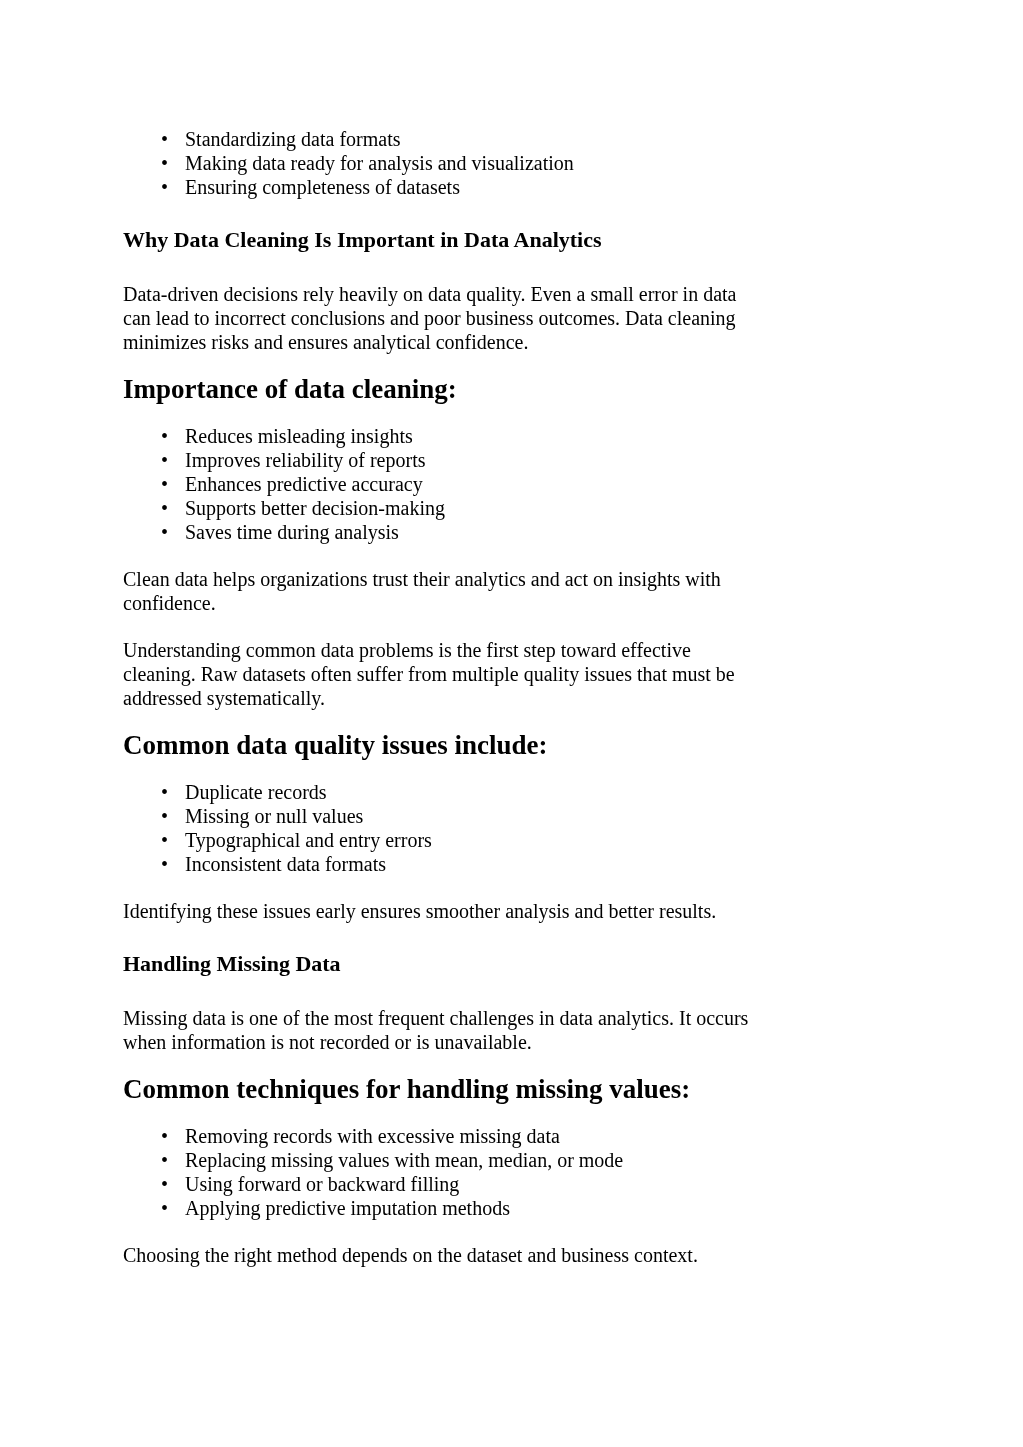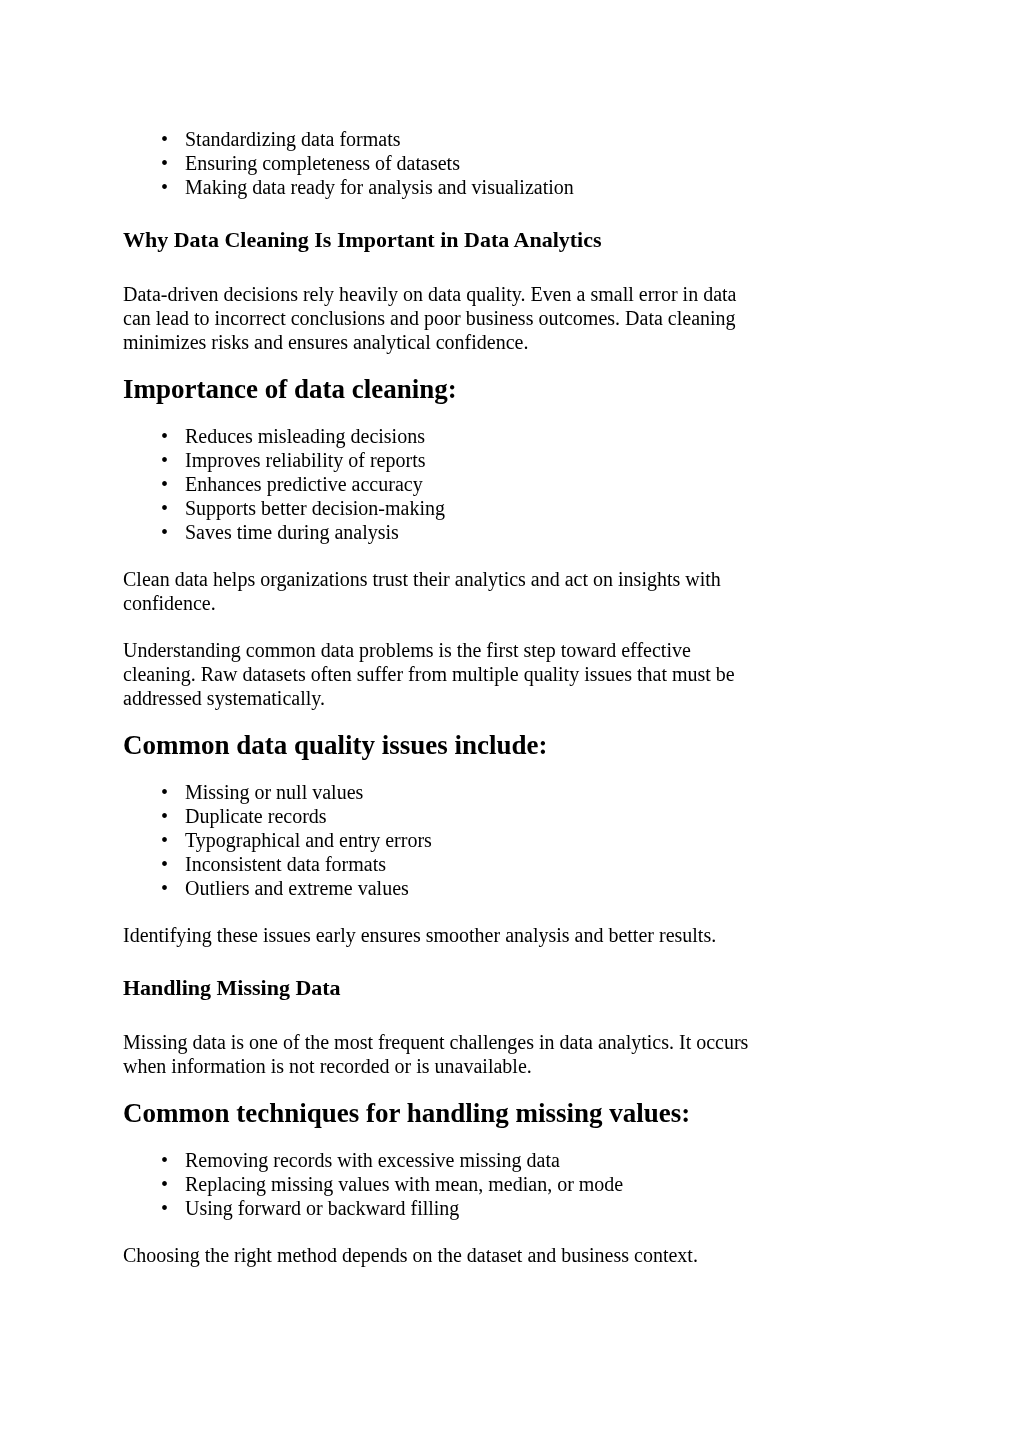--- a/index.html
+++ b/index.html
@@ -50,56 +50,56 @@
     font-weight: bold;
   }
 </style>
 </head>
 <body>
 
 <div class="page">
 
   <ul>
     <li>Standardizing data formats</li>
+    <li>Making data ready for analysis and visualization</li>
     <li>Ensuring completeness of datasets</li>
-    <li>Making data ready for analysis and visualization</li>
   </ul>
 
   <section>
     <h1>Why Data Cleaning Is Important in Data Analytics</h1>
     <p>Data-driven decisions rely heavily on data quality. Even a small error in data can lead to incorrect conclusions and poor business outcomes. Data cleaning minimizes risks and ensures analytical confidence.</p>
     <h2 class="sub">Importance of data cleaning:</h2>
     <ul>
-      <li>Reduces misleading decisions</li>
+      <li>Reduces misleading insights</li>
       <li>Improves reliability of reports</li>
       <li>Enhances predictive accuracy</li>
       <li>Supports better decision-making</li>
       <li>Saves time during analysis</li>
     </ul>
     <p>Clean data helps organizations trust their analytics and act on insights with confidence.</p>
   </section>
 
   <section>
     <p>Understanding common data problems is the first step toward effective cleaning. Raw datasets often suffer from multiple quality issues that must be addressed systematically.</p>
     <h2 class="sub">Common data quality issues include:</h2>
     <ul>
+      <li>Duplicate records</li>
       <li>Missing or null values</li>
-      <li>Duplicate records</li>
       <li>Typographical and entry errors</li>
       <li>Inconsistent data formats</li>
-      <li>Outliers and extreme values</li>
     </ul>
     <p>Identifying these issues early ensures smoother analysis and better results.</p>
   </section>
 
   <section>
     <h1>Handling Missing Data</h1>
     <p>Missing data is one of the most frequent challenges in data analytics. It occurs when information is not recorded or is unavailable.</p>
     <h2 class="sub">Common techniques for handling missing values:</h2>
     <ul>
       <li>Removing records with excessive missing data</li>
       <li>Replacing missing values with mean, median, or mode</li>
       <li>Using forward or backward filling</li>
+      <li>Applying predictive imputation methods</li>
     </ul>
     <p>Choosing the right method depends on the dataset and business context.</p>
   </section>
 
 </div>
 
 </body></html>

